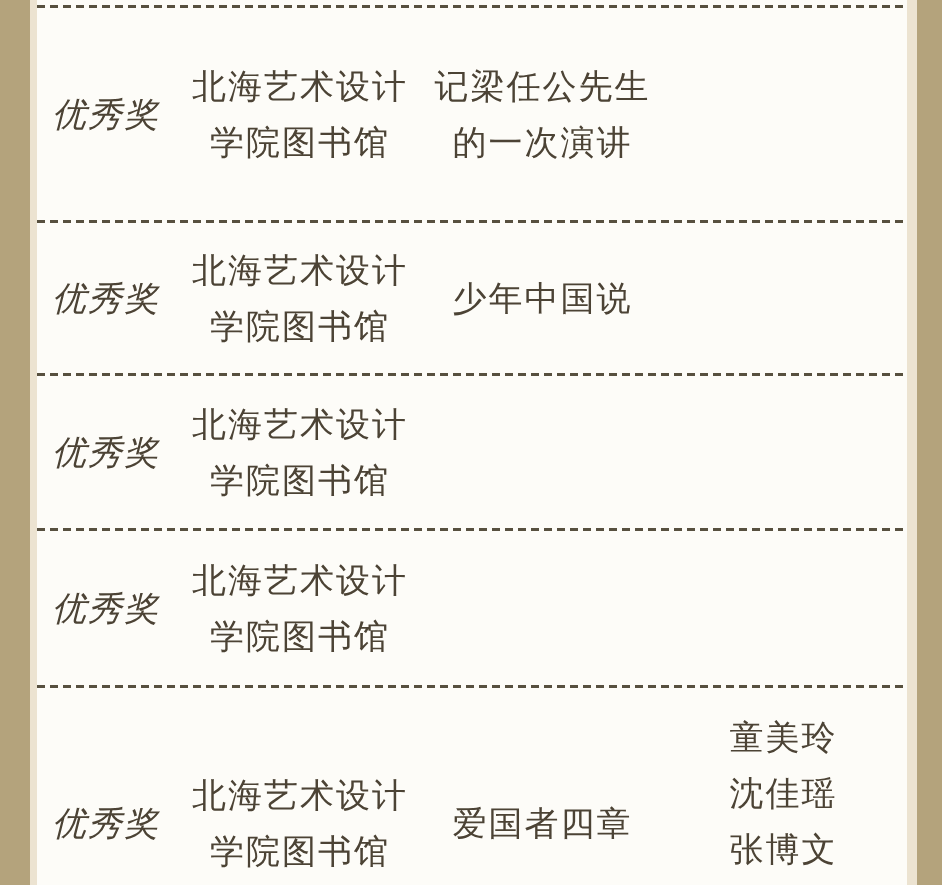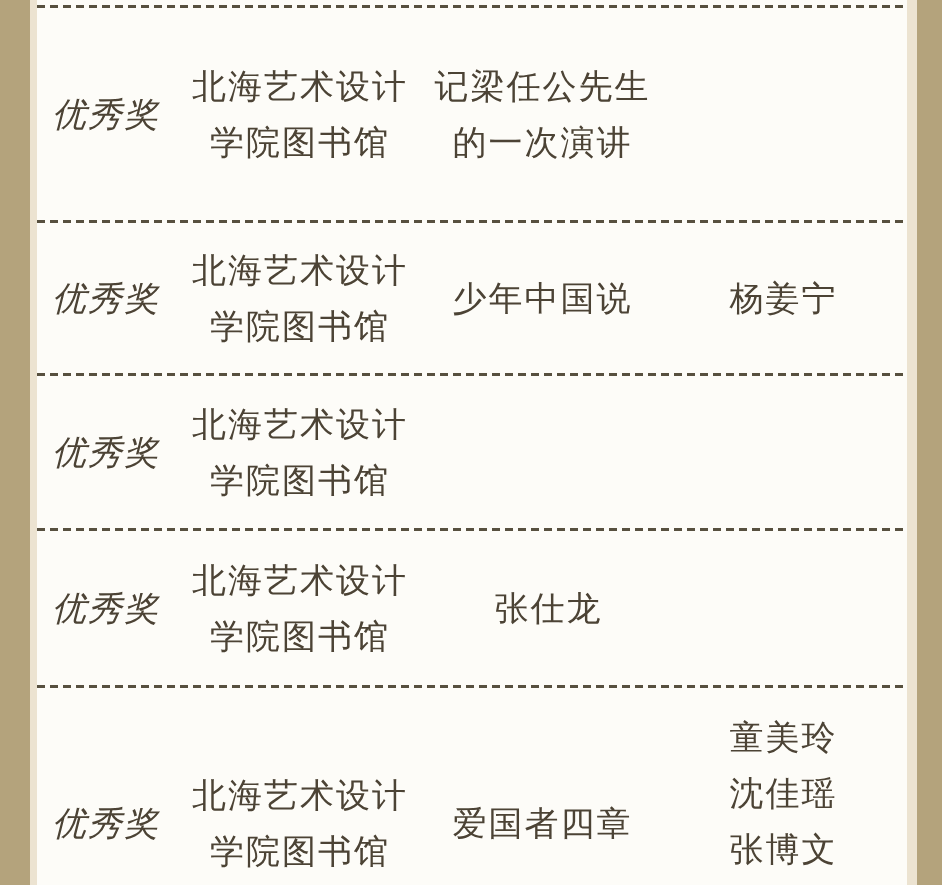--- a/index.html
+++ b/index.html
@@ -82,36 +82,34 @@
       <div class="cell c-work">记梁任公先生
 的一次演讲</div>
     </div>
 
     <div class="sep"></div>
     <div class="row r1">
       <div class="cell c-award">优秀奖</div>
       <div class="cell c-org">北海艺术设计
 学院图书馆</div>
       <div class="cell c-work">少年中国说</div>
-      <div class="cell c-names">杨姜宁</div>
     </div>
 
     <div class="sep"></div>
     <div class="row r2">
       <div class="cell c-award">优秀奖</div>
       <div class="cell c-org">北海艺术设计
 学院图书馆</div>
     </div>
 
     <div class="sep"></div>
     <div class="row r3">
       <div class="cell c-award">优秀奖</div>
       <div class="cell c-org">北海艺术设计
 学院图书馆</div>
-      <div class="cell c-names">张仕龙</div>
     </div>
 
     <div class="sep"></div>
     <div class="row r4">
       <div class="cell c-award">优秀奖</div>
       <div class="cell c-org">北海艺术设计
 学院图书馆</div>
       <div class="cell c-work">爱国者四章</div>
       <div class="cell c-names">童美玲
 沈佳瑶

